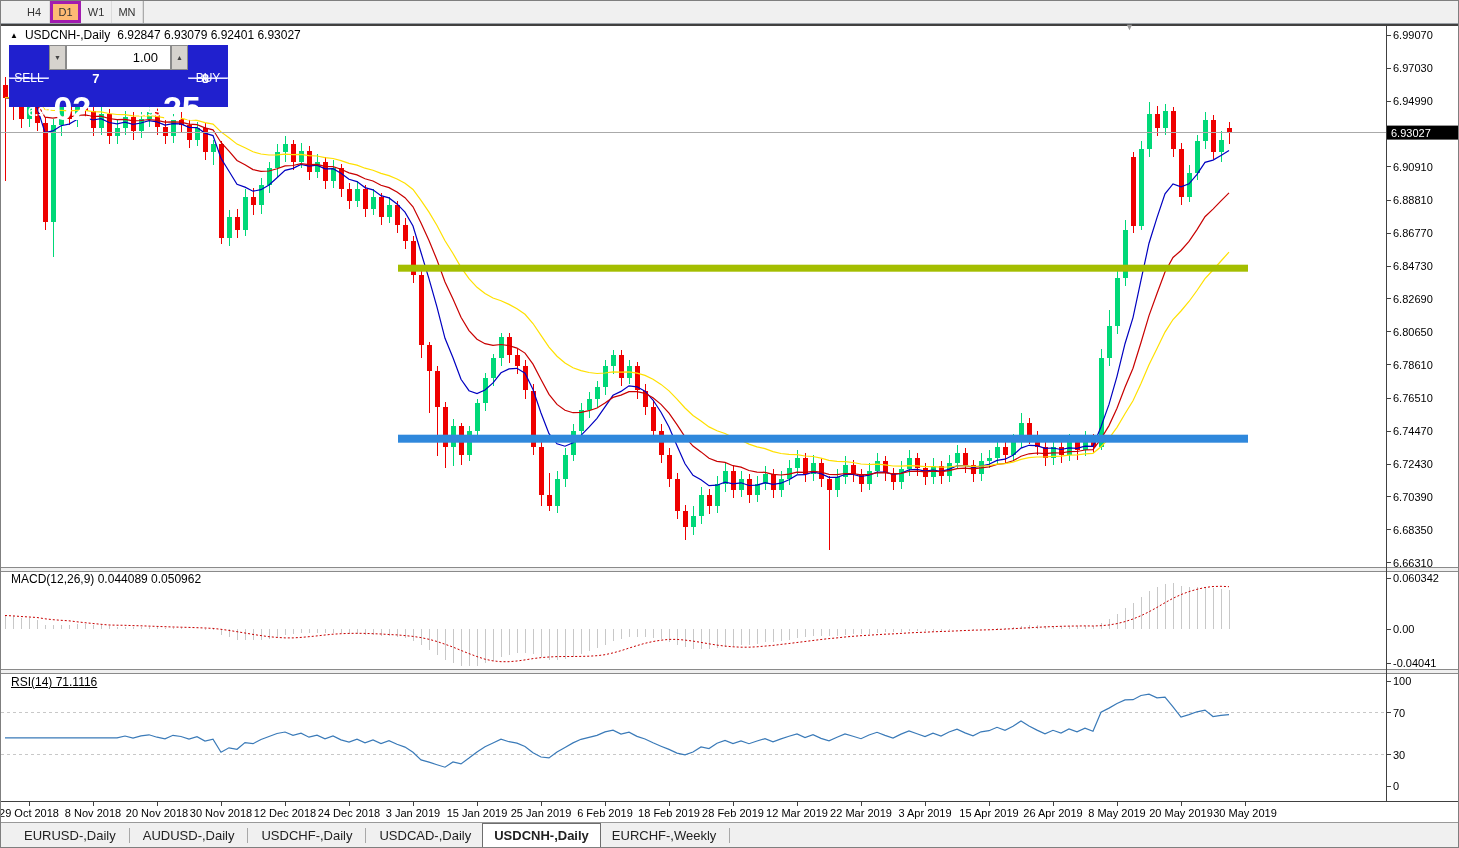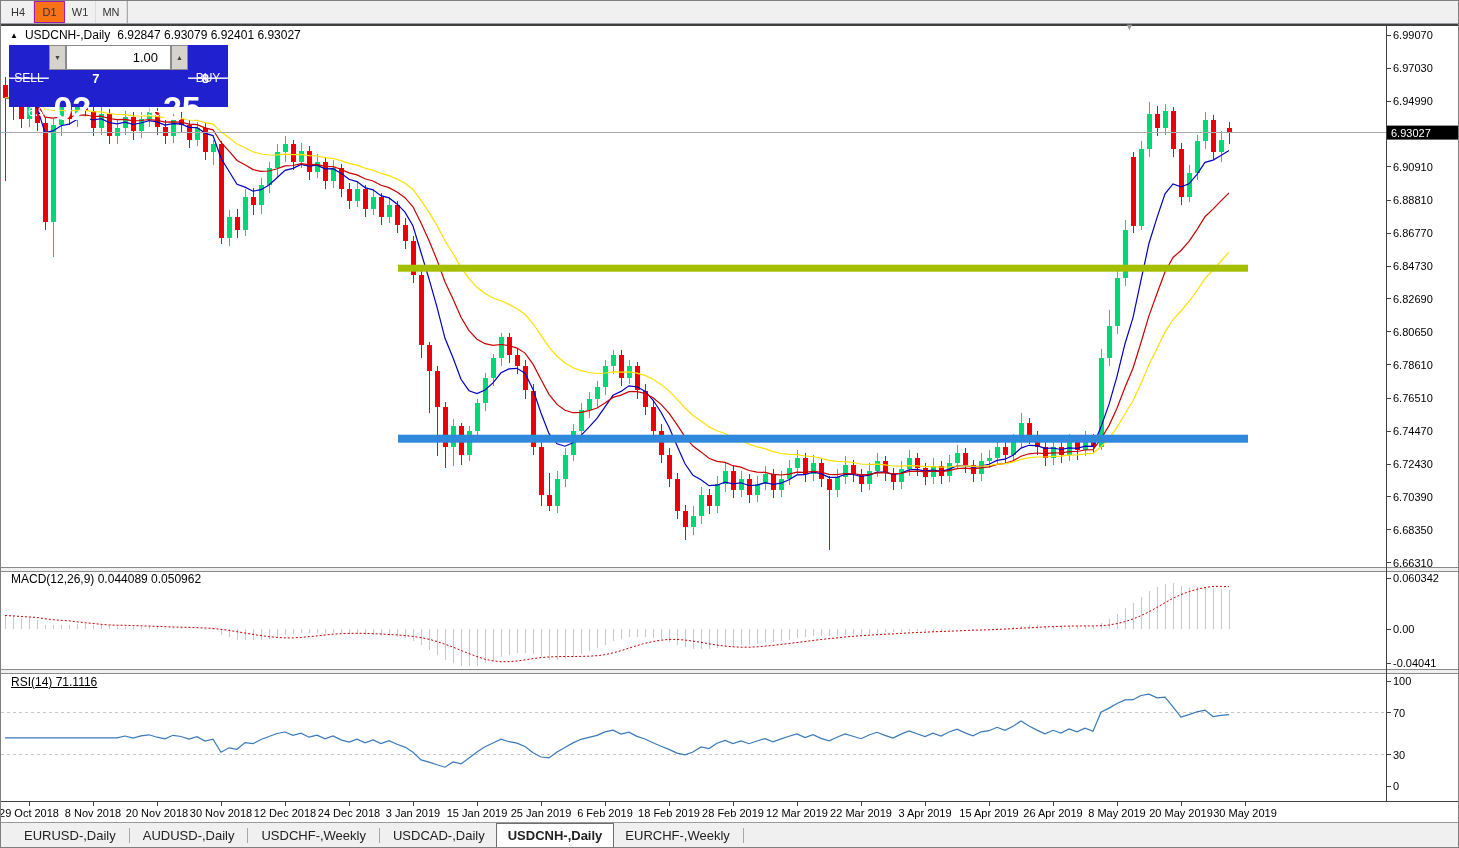--- a/index.html
+++ b/index.html
@@ -1,38 +1,38 @@
 <!DOCTYPE html>
 <html><head>
 <meta charset="utf-8">
 <style>
   html,body{margin:0;padding:0;background:#fff;font-family:"Liberation Sans","DejaVu Sans",sans-serif;}
   .window{position:relative;width:1459px;height:848px;background:#fff;border:1px solid #7f7f7f;box-sizing:border-box;overflow:hidden;}
   #chart-svg{position:absolute;left:0;top:0;}
 
   
-  .toolbar{position:absolute;left:0;top:0;width:100%;height:23px;background:#f0f0f0;border-bottom:1px solid #9aa0a6;display:flex;align-items:stretch;z-index:6;box-sizing:border-box;padding-left:2px;}
+  .toolbar{position:absolute;left:0;top:0;width:100%;height:23px;background:#f0f0f0;border-bottom:1px solid #9aa0a6;display:flex;align-items:stretch;z-index:6;box-sizing:border-box;padding-left:18px;}
   .tf-btn{width:31px;display:flex;align-items:center;justify-content:center;font-size:11px;color:#333;border-right:1px solid #dcdcdc;cursor:pointer;box-sizing:border-box;}
-  .tf-btn.active{background:#f97316;border:1px solid #a21caf;}
+  .tf-btn.active{background:#fdba74;border:3px solid #a21caf;}
   .toolbar-group-sep{width:0;border-right:1px solid #aaa;}
 
   
   .chart-title{position:absolute;left:9px;top:27px;z-index:4;font-size:12px;color:#000;display:flex;align-items:center;gap:7px;white-space:nowrap;}
   .chart-title .tri{font-size:8px;color:#000;}
   .top-collapse{position:absolute;left:1124px;top:22px;color:#9a9a9a;font-size:9px;z-index:7;line-height:9px;}
 
   
   .trade-panel{position:absolute;left:8px;top:44px;width:219px;height:62px;background:#2020ce;z-index:6;display:flex;flex-direction:column;box-sizing:border-box;}
   .tp-top{height:25px;display:flex;align-items:stretch;}
   .tp-btn{width:40px;background:#be185d;border:1px solid #8f8ff0;border-bottom:1px solid #e8e8ff;color:#fff;font-size:12px;display:flex;align-items:center;justify-content:center;cursor:pointer;box-sizing:border-box;margin-top:32px;}
   .tp-spin-btn{width:17px;background:#d6d3ce;border:1px solid #8a8a8a;color:#444;font-size:7px;display:flex;align-items:center;justify-content:center;cursor:pointer;box-sizing:border-box;}
   .tp-input{flex:1;min-width:0;border:1px solid #8a8a8a;font-size:13px;text-align:right;padding:0 12px 0 16px;font-family:"Liberation Sans","DejaVu Sans",sans-serif;box-sizing:border-box;}
   .tp-bottom{flex:1;display:flex;color:#fff;}
   .tp-price{flex:1;display:flex;align-items:flex-end;justify-content:center;padding-bottom:2px;cursor:pointer;}
-  .tp-price .small{font-size:12px;font-weight:normal;margin-right:2px;padding-bottom:4px;line-height:1;}
+  .tp-price .small{font-size:12px;font-weight:bold;margin-right:2px;padding-bottom:4px;line-height:1;}
   .tp-price .big{font-size:34px;font-weight:bold;line-height:0.8;margin-top:25px;}
   .tp-price .sup{font-size:13px;font-weight:bold;align-self:flex-start;margin-top:1px;margin-left:1px;}
 
   
   .ind-label{position:absolute;left:10px;z-index:4;font-size:12px;color:#000;white-space:nowrap;}
   #macd-label{top:571px;}
   #rsi-label{top:674px;text-decoration:underline;}
 
   
   .tabbar{position:absolute;left:0;bottom:0;width:100%;height:25px;background:#f0f0f0;border-top:1px solid #999;display:flex;align-items:center;z-index:6;box-sizing:border-box;padding-left:12px;font-size:13px;color:#222;}
@@ -673,21 +673,21 @@
   </div>
 
   <div class="ind-label" id="macd-label">MACD(12,26,9) 0.044089 0.050962</div>
   <div class="ind-label" id="rsi-label">RSI(14) 71.1116</div>
 
   <div class="tabbar">
     <div class="tab">EURUSD-,Daily</div>
     <div class="tab-sep"></div>
     <div class="tab">AUDUSD-,Daily</div>
     <div class="tab-sep"></div>
-    <div class="tab">USDCHF-,Weekly</div>
+    <div class="tab">USDCHF-,Daily</div>
     <div class="tab-sep"></div>
     <div class="tab">USDCAD-,Daily</div>
     <div class="tab active">USDCNH-,Daily</div>
     <div class="tab">EURCHF-,Weekly</div>
     <div class="tab-sep"></div>
   </div>
 
 </div>
 
 </body></html>

